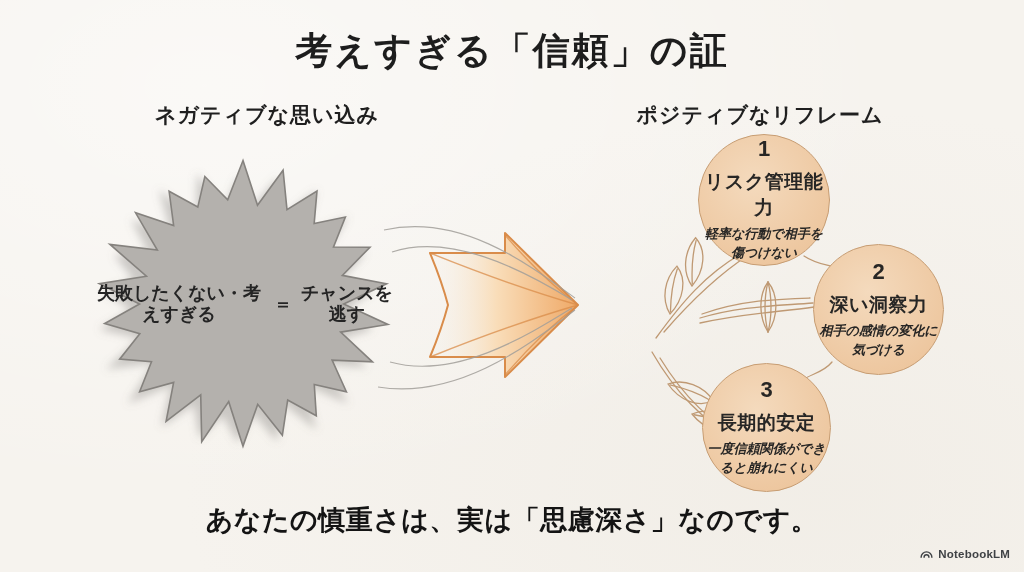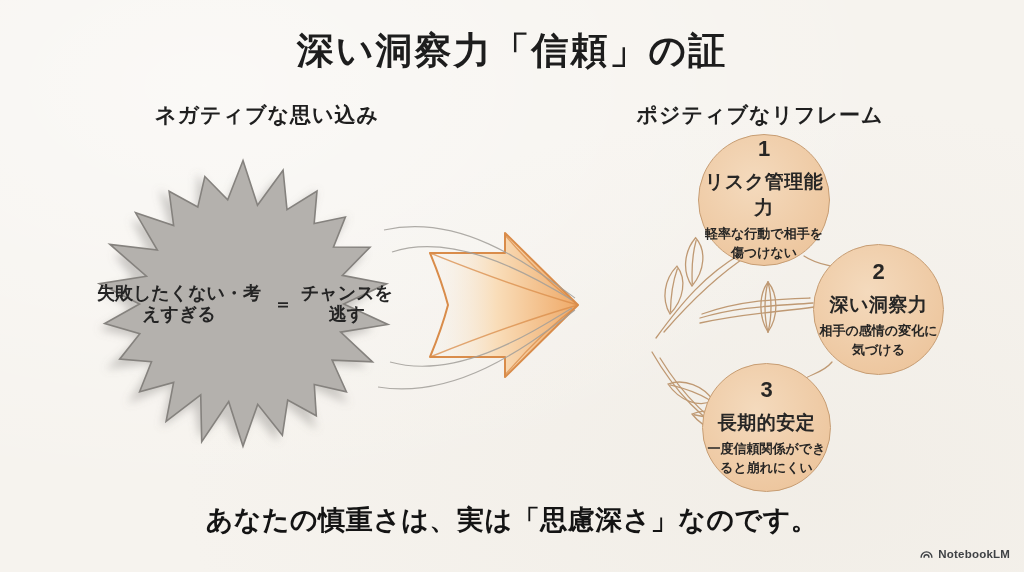--- a/index.html
+++ b/index.html
@@ -67,21 +67,21 @@
     display:flex;flex-direction:column;align-items:center;justify-content:center;
     text-align:center;color:#272625;
   }
   .circle::before{
     content:"";position:absolute;inset:-3px;border-radius:50%;z-index:-1;
     background:rgba(228,188,142,.55);filter:blur(7px);
     transform:translate(7px,9px);
   }
   .circle .num{font-size:22px;font-weight:800;line-height:1.1;}
   .circle .ctitle{font-size:19px;font-weight:800;margin-top:8px;letter-spacing:.5px;}
-  .circle .cdesc{font-size:13px;font-weight:700;line-height:1.45;margin-top:4px;max-width:120px;}
+  .circle .cdesc{font-size:13px;font-weight:700;line-height:1.45;margin-top:4px;max-width:120px;font-style:italic;}
   .c1{left:698px;top:134px;width:132px;height:132px;}
   .c2{left:813px;top:244px;width:131px;height:131px;}
   .c3{left:702px;top:363px;width:129px;height:129px;}
 
   .footer-statement{
     position:absolute;top:502px;left:0;width:1024px;text-align:center;
     font-size:27px;font-weight:800;color:#141414;letter-spacing:.5px;
   }
   .watermark{
     position:absolute;right:14px;top:547px;display:flex;align-items:center;gap:5px;
@@ -163,21 +163,21 @@
       <polygon id="burst-shadow" points="145.0,23.3 160.0,53.4 184.6,23.9 187.2,65.4 223.4,36.4 210.4,82.0 254.3,63.2 231.0,101.8 271.9,99.2 247.1,126.6 278.5,137.2 253.1,156.0 279.1,174.9 246.4,185.2 272.9,213.2 230.4,209.8 254.7,249.1 210.4,230.0 223.1,275.1 187.5,247.2 184.3,287.1 160.2,259.3 145.0,288.2 129.6,260.9 106.8,283.4 101.1,250.2 69.0,271.9 78.5,231.2 35.3,249.1 61.0,208.9 13.6,214.8 46.8,184.3 7.1,175.4 38.5,156.0 11.5,137.2 41.3,126.1 21.7,100.8 56.2,100.0 38.7,65.7 78.5,80.8 66.5,36.3 103.5,67.0 104.3,20.2 130.4,56.7" fill="rgba(128,125,121,0.38)" filter="url(#soften)"></polygon>
       <polygon id="burst-poly" points="150.0,7.5 164.4,51.9 189.8,17.1 193.7,56.3 223.5,37.9 220.7,70.0 251.7,63.6 239.9,93.4 276.1,93.6 248.7,121.6 292.6,129.9 250.0,150.0 293.9,170.3 247.0,177.9 278.6,207.5 238.5,205.7 252.7,237.2 220.8,230.0 222.8,261.0 194.4,245.3 189.1,280.4 164.6,249.7 150.0,291.2 135.8,247.0 109.0,286.7 108.0,240.2 73.6,266.5 81.1,227.9 47.3,237.2 59.1,207.3 27.5,204.8 47.5,179.5 12.6,169.4 47.2,150.0 7.3,129.9 54.1,122.4 17.8,90.8 64.9,96.4 43.3,59.4 81.1,72.0 76.6,38.0 105.1,53.7 112.1,23.4 134.8,46.4" fill="var(--burst-fill)" stroke="var(--burst-stroke)" stroke-width="1.6"></polygon>
     </svg>
     <div class="burst-text">
       <div>失敗したくない・考えすぎる</div>
       <div>＝</div>
       <div>チャンスを逃す</div>
     </div>
   </div>
 
-  <h1 class="title">深い洞察力「信頼」の証</h1>
+  <h1 class="title">考えすぎる「信頼」の証</h1>
   <div class="col-heading right">ポジティブなリフレーム</div>
   <div class="col-heading left">ネガティブな思い込み</div>
 
 
   <div class="circle c1">
     <div class="num">1</div>
     <div class="ctitle">リスク管理能力</div>
     <div class="cdesc">軽率な行動で相手を傷つけない</div>
   </div>
   <div class="circle c2">

